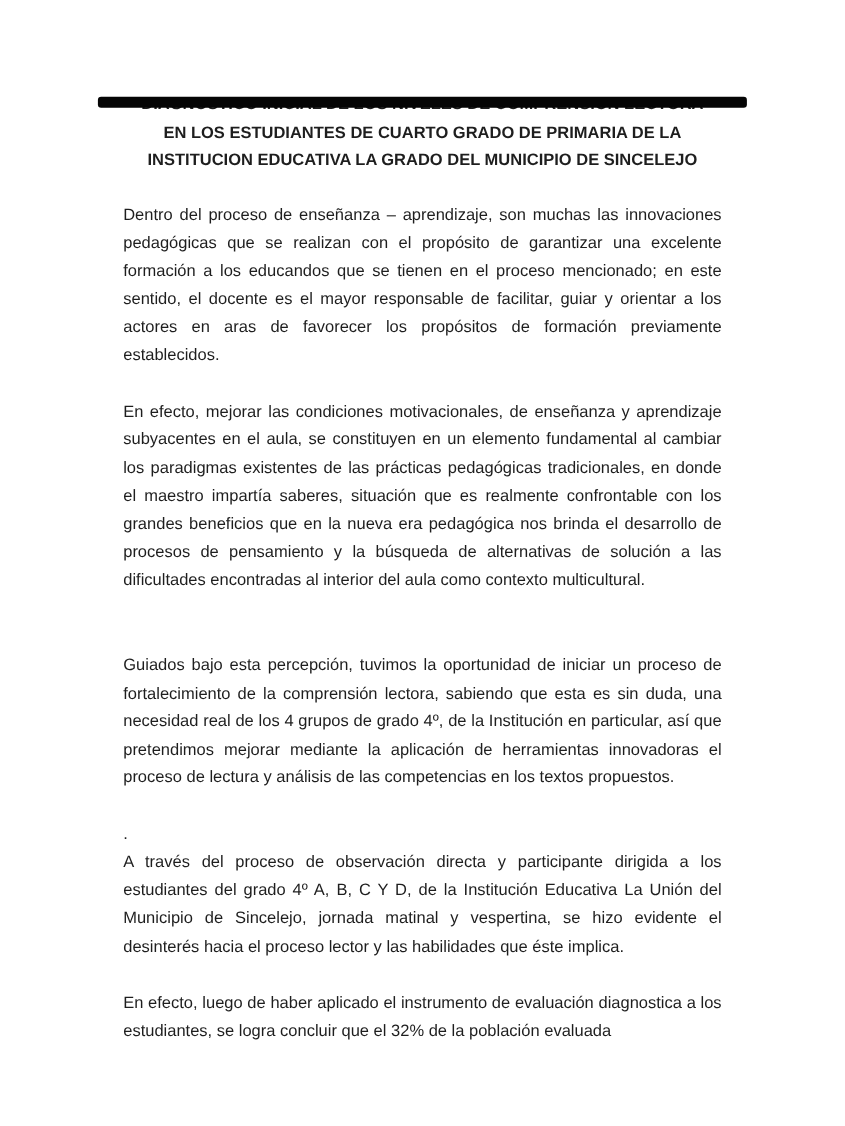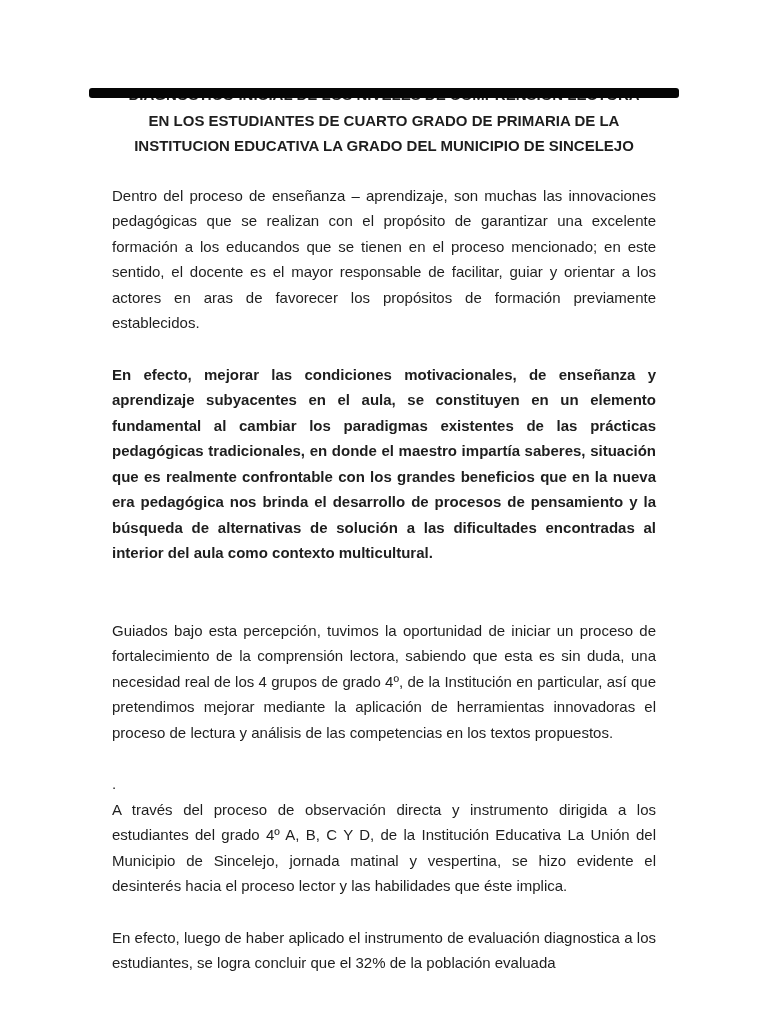--- a/index.html
+++ b/index.html
@@ -41,21 +41,21 @@
     margin: 24px 112px 0 112px;
     width: 544px;
     font-size: 15px;
     line-height: 25.5px;
     color: #1e1e1e;
   }
   .doc-body p {
     margin: 0 0 26px 0;
     text-align: justify;
   }
-  .doc-body p.gap-two-lines { margin-bottom: 52px; font-weight: bold; }
+  .doc-body p.gap-two-lines { margin-bottom: 52px; }
   .doc-body p.dot-line { margin-bottom: 0; text-align: left; }
   .doc-body p.last-paragraph { margin-bottom: 0; }
 </style>
 </head>
 <body>
 
 <div class="page">
 
   <div class="edge-bar top"></div>
 
@@ -63,17 +63,17 @@
     <div class="title-line">DIAGNOSTICO INICIAL DE LOS NIVELES DE COMPRENSION LECTORA</div>
     <div class="title-line">EN LOS ESTUDIANTES DE CUARTO GRADO DE PRIMARIA DE LA</div>
     <div class="title-line">INSTITUCION EDUCATIVA LA GRADO DEL MUNICIPIO DE SINCELEJO</div>
   </header>
 
   <main class="doc-body">
     <p>Dentro del proceso de enseñanza – aprendizaje, son muchas las innovaciones pedagógicas que se realizan con el propósito de garantizar una excelente formación a los educandos que se tienen en el proceso mencionado; en este sentido, el docente es el mayor responsable de facilitar, guiar y orientar a los actores en aras de favorecer los propósitos de formación previamente establecidos.</p>
     <p class="gap-two-lines">En efecto, mejorar las condiciones motivacionales, de enseñanza y aprendizaje subyacentes en el aula, se constituyen en un elemento fundamental al cambiar los paradigmas existentes de las prácticas pedagógicas tradicionales, en donde el maestro impartía saberes, situación que es realmente confrontable con los grandes beneficios que en la nueva era pedagógica nos brinda el desarrollo de procesos de pensamiento y la búsqueda de alternativas de solución a  las dificultades encontradas al interior del aula como contexto multicultural.</p>
     <p>Guiados bajo esta percepción, tuvimos la oportunidad de iniciar un proceso de fortalecimiento de la comprensión lectora, sabiendo que esta es sin duda, una necesidad real de los 4 grupos de grado 4º, de la Institución  en particular, así que pretendimos mejorar mediante la aplicación  de herramientas innovadoras el proceso de lectura y análisis de las competencias en los textos propuestos.</p>
     <p class="dot-line">.</p>
-    <p>A través del proceso de observación directa y instrumento dirigida a los estudiantes del grado 4º A, B, C Y D, de la Institución  Educativa La Unión del Municipio de Sincelejo, jornada matinal y vespertina, se hizo evidente el desinterés hacia el proceso lector y las habilidades que éste implica.</p>
+    <p>A través del proceso de observación directa y participante dirigida a los estudiantes del grado 4º A, B, C Y D, de la Institución  Educativa La Unión del Municipio de Sincelejo, jornada matinal y vespertina, se hizo evidente el desinterés hacia el proceso lector y las habilidades que éste implica.</p>
     <p class="last-paragraph">En efecto, luego de haber aplicado el instrumento de evaluación diagnostica  a los estudiantes, se logra concluir que el 32% de la población evaluada</p>
   </main>
 
 </div>
 
 </body></html>

